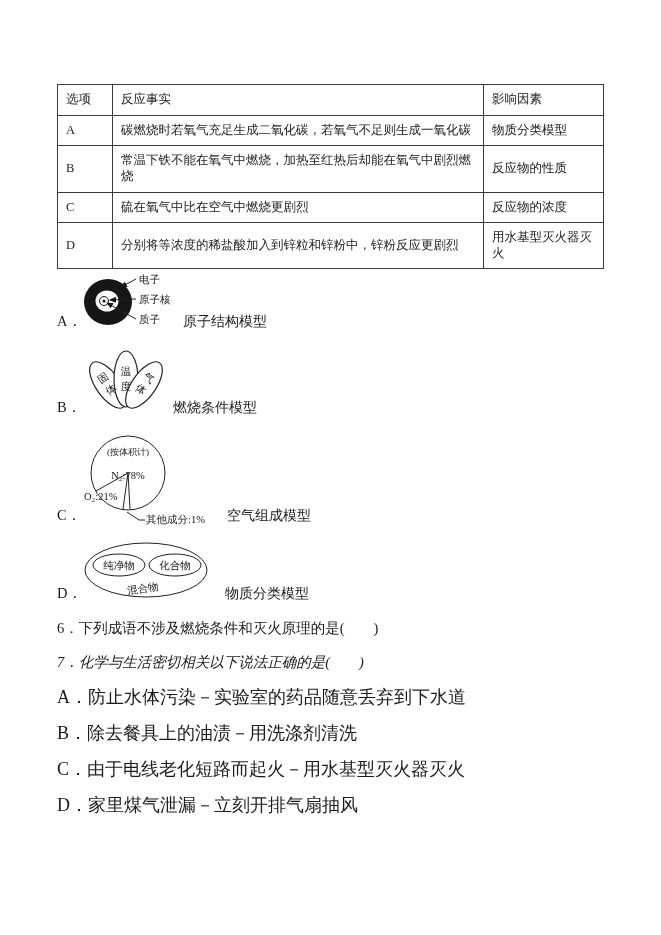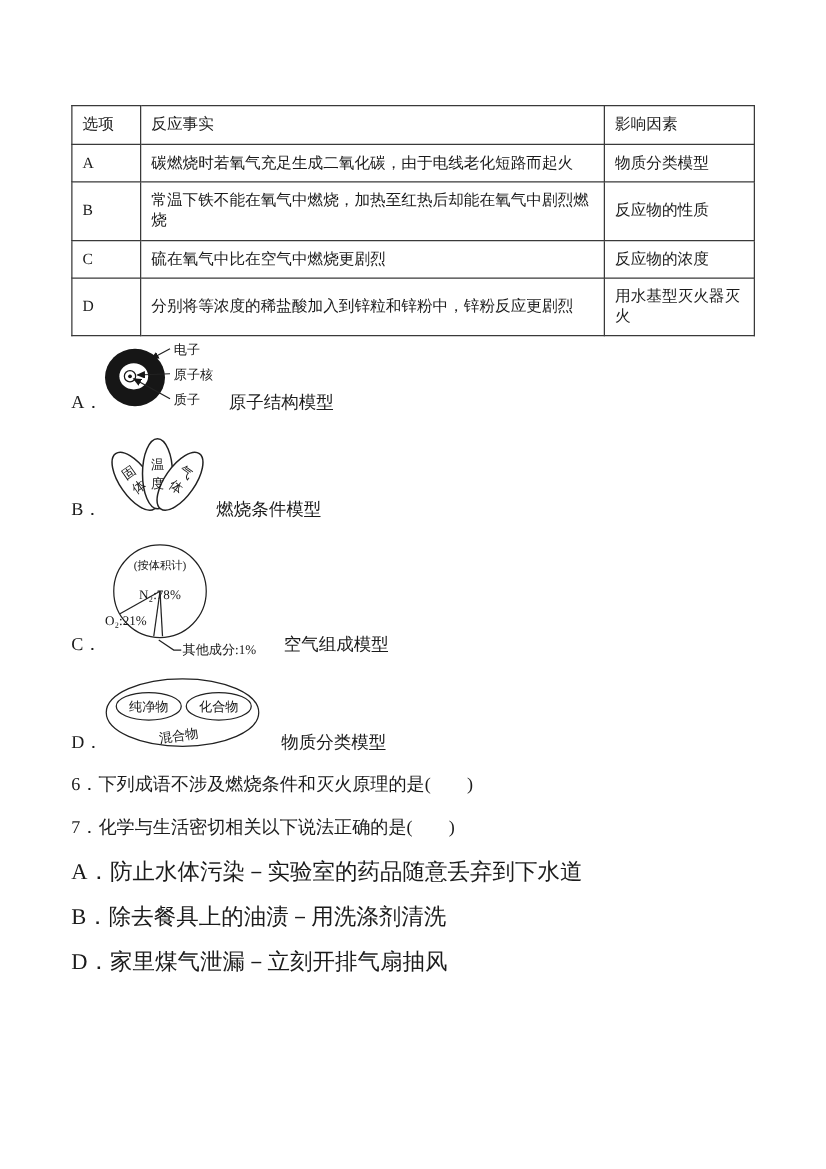--- a/index.html
+++ b/index.html
@@ -33,21 +33,21 @@
   svg.diagram text { font-size: 10.5px; fill: #161616; font-family: inherit; }
   svg.diagram text.small { font-size: 9px; }
   svg.diagram .petal { fill: #fff; stroke: #222; stroke-width: 1.2; }
   svg.diagram line, svg.diagram polyline { stroke: #222; stroke-width: 1; fill: none; }
   .caption-gap { margin-left: 14px; }
 
   
   .q6-stem { margin-top: 6px; }
   .options-line { font-size: 14.5px; margin-top: 12px; }
   .options-line span { margin-right: 27px; }
-  .q7-stem { margin-top: 14px; }
+  .q7-stem { margin-top: 14px; font-style: italic; }
   .q7-option { font-size: 18px; margin-top: 12px; }
 </style>
 </head>
 <body>
 
 <div class="page">
 
   <table class="factors-table">
     <colgroup>
         <col class="col-opt">
@@ -57,21 +57,21 @@
     <thead>
       <tr>
         <th>选项</th>
         <th>反应事实</th>
         <th>影响因素</th>
       </tr>
     </thead>
     <tbody>
       <tr>
         <td>A</td>
-        <td>碳燃烧时若氧气充足生成二氧化碳，由于电线老化短路而起火</td>
+        <td>碳燃烧时若氧气充足生成二氧化碳，若氧气不足则生成一氧化碳</td>
         <td>物质分类模型</td>
       </tr>
       <tr>
         <td>B</td>
         <td>常温下铁不能在氧气中燃烧，加热至红热后却能在氧气中剧烈燃烧</td>
         <td>反应物的性质</td>
       </tr>
       <tr>
         <td>C</td>
         <td>硫在氧气中比在空气中燃烧更剧烈</td>
@@ -157,15 +157,16 @@
       <text x="60" y="51" text-anchor="middle" transform="rotate(-8 60 48)">混合物</text>
     </svg>
     <span class="model-caption caption-gap">物质分类模型</span>
   </div>
 
   <p class="stem q6-stem">6．下列成语不涉及燃烧条件和灭火原理的是(　　)</p>
 
   <p class="stem q7-stem">7．化学与生活密切相关以下说法正确的是(　　)</p>
   <p class="q7-option">A．防止水体污染－实验室的药品随意丢弃到下水道</p>
   <p class="q7-option">B．除去餐具上的油渍－用洗涤剂清洗</p>
+  <p class="q7-option">C．由于电线老化短路而起火－用水基型灭火器灭火</p>
   <p class="q7-option">D．家里煤气泄漏－立刻开排气扇抽风</p>
 
 </div>
 
 </body></html>

